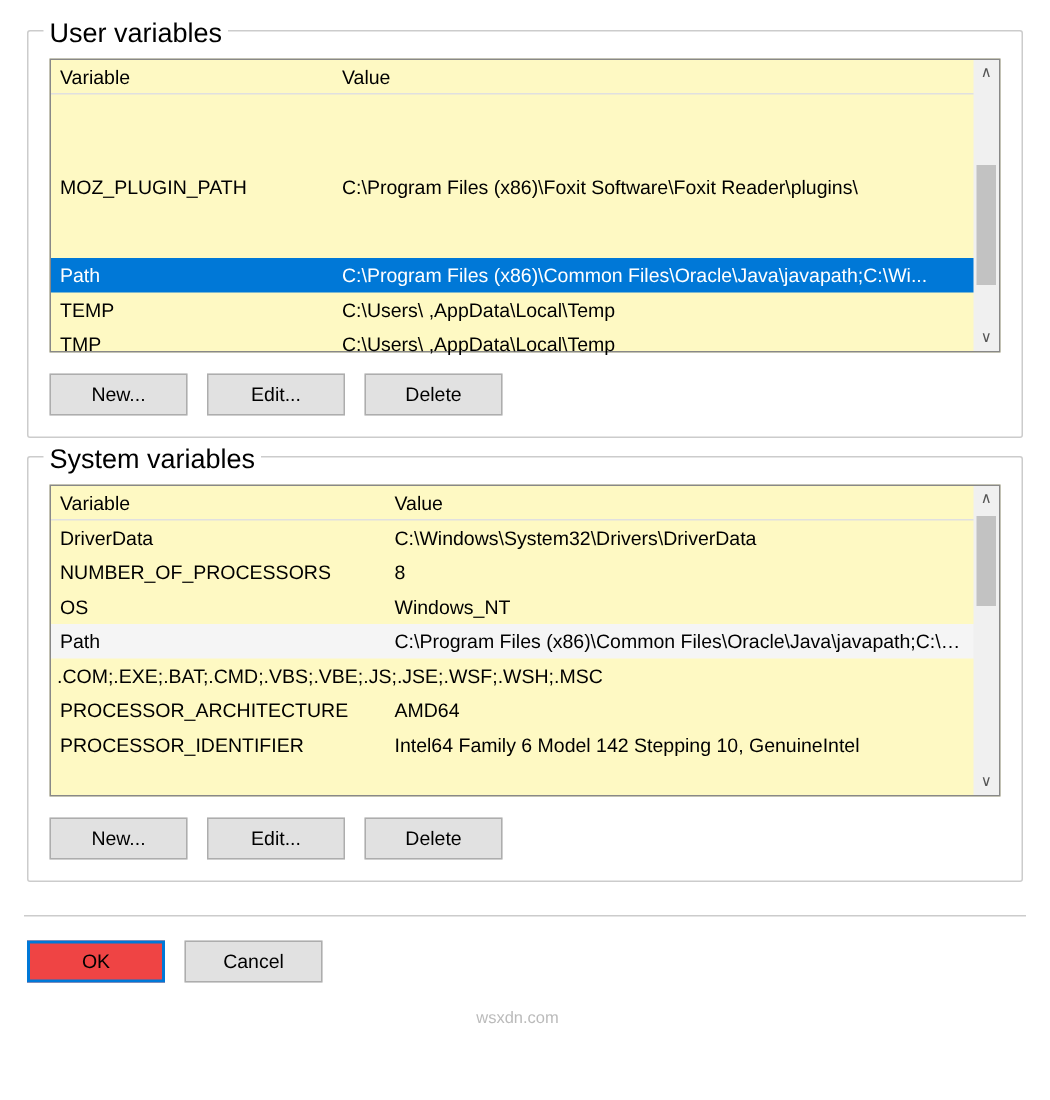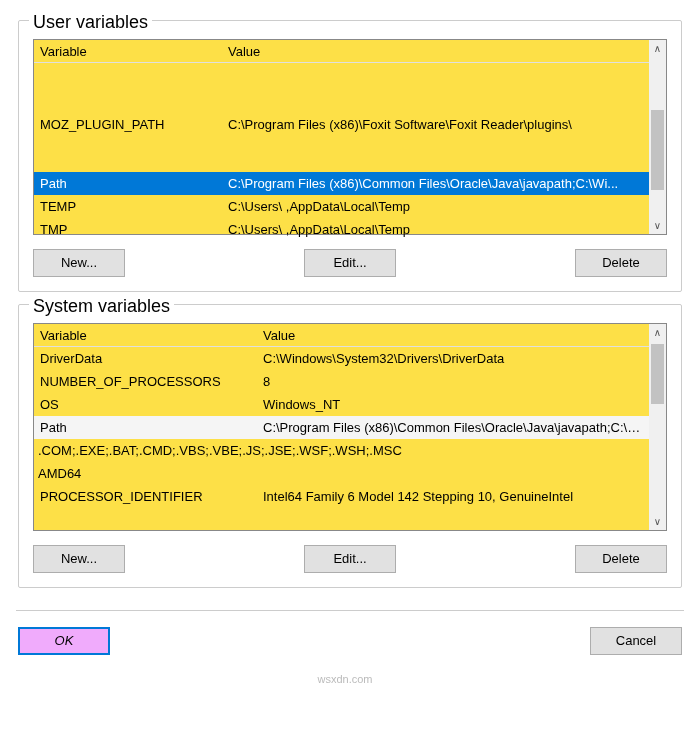--- a/index.html
+++ b/index.html
@@ -23,21 +23,21 @@
       position: absolute;
       top: -9px;
       left: 10px;
       background: #fff;
       padding: 0 4px;
       color: #000;
       font-size: 18px;
     }
     .list {
       border: 1px solid #888;
-      background: #fde047;
+      background: #fef9c3;
       margin-top: 4px;
       position: relative;
     }
     .scroll {
       position: absolute;
       right: 0;
       top: 0;
       bottom: 0;
       width: 17px;
       background: #f0f0f0;
@@ -64,34 +64,34 @@
       padding-right:17px;
     }
     .hdr { border-bottom: 1px solid #e0e0e0; }
     .col-var { width: 190px; padding-left: 6px; overflow: hidden; white-space: nowrap; text-overflow: ellipsis; }
     .col-val { flex: 1; padding-left: 4px; overflow: hidden; white-space: nowrap; text-overflow: ellipsis; }
     .selected { background: #0078d7; color: #fff; }
     .hover { background: #f5f5f5; }
     .spacer { height: 50px; }
     .btn-row {
       display: flex;
-      justify-content: space-between;
+      justify-content: flex-start;
       gap: 13px;
       margin-top: 14px;
     }
     .btn {
       width: 92px;
       height: 28px;
       background: #e1e1e1;
       border: 1px solid #adadad;
       text-align: center;
       line-height: 26px;
       font-size: 13px;
     }
-    .btn.default { border: 2px solid #0078d7; line-height: 24px; background:#f0abfc;font-style:italic; }
+    .btn.default { border: 2px solid #0078d7; line-height: 24px; background:#ef4444; }
     .hr { border-top: 1px solid #ccc; margin: 22px -2px 0 -2px; }
     .watermark {
       text-align: center;
       color: #bbb;
       font-size: 11px;
       padding: 4px 10px 6px 0;
     }
   </style>
 </head>
 <body>
@@ -159,20 +159,21 @@
         <div class="col-val">Windows_NT</div>
       </div>
       <div class="row hover">
         <div class="col-var" style="width:225px">Path</div>
         <div class="col-val">C:\Program Files (x86)\Common Files\Oracle\Java\javapath;C:\Wi...</div>
       </div>
       <div class="row">
         <div class="col-val">.COM;.EXE;.BAT;.CMD;.VBS;.VBE;.JS;.JSE;.WSF;.WSH;.MSC</div>
       </div>
       <div class="row">
+        <div class="col-var" style="width:225px">PROCESSOR_ARCHITECTURE</div>
         <div class="col-val">AMD64</div>
       </div>
       <div class="row">
         <div class="col-var" style="width:225px">PROCESSOR_IDENTIFIER</div>
         <div class="col-val">Intel64 Family 6 Model 142 Stepping 10, GenuineIntel</div>
       </div>
       <div class="scroll">
         <div class="arrow">∧</div>
         <div class="thumb" style="top:20px; height:60px;"></div>
         <div class="arrow">∨</div>

